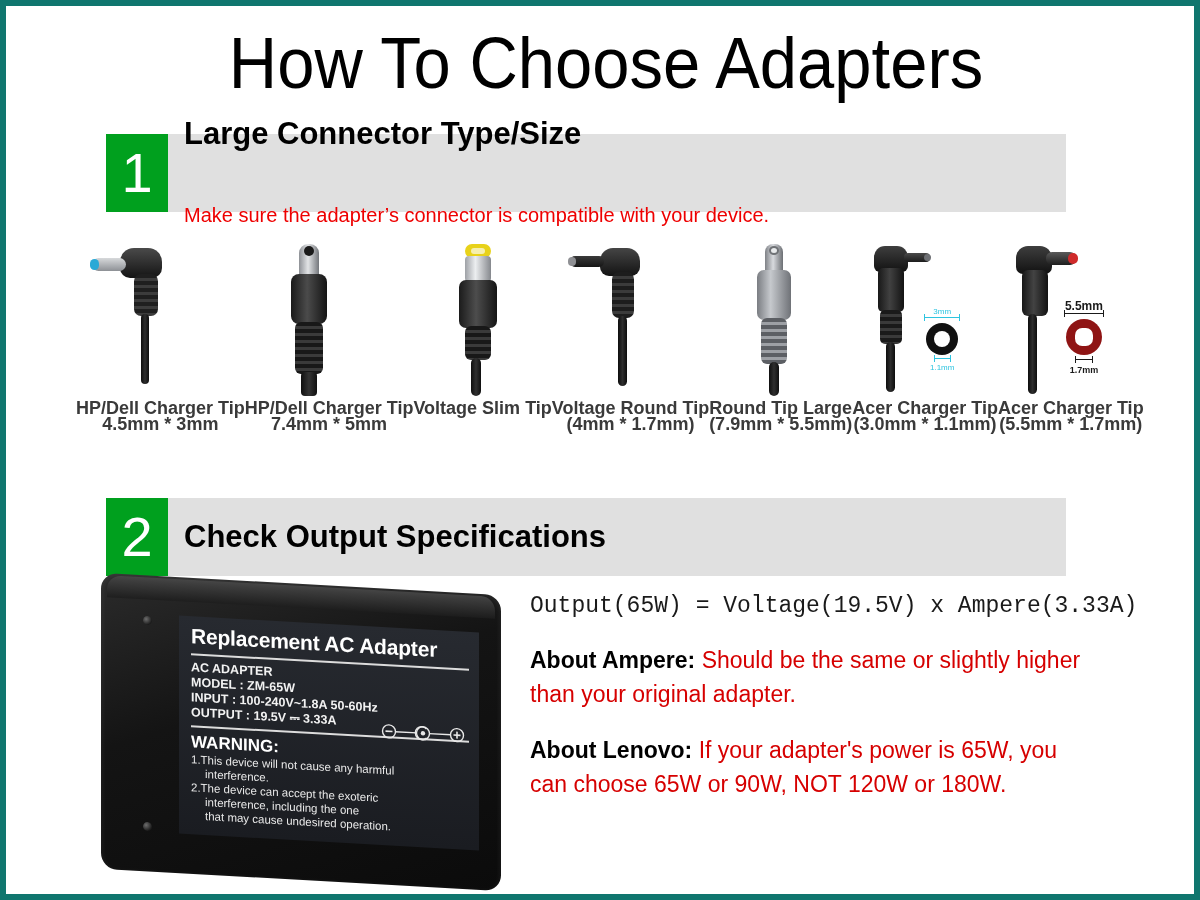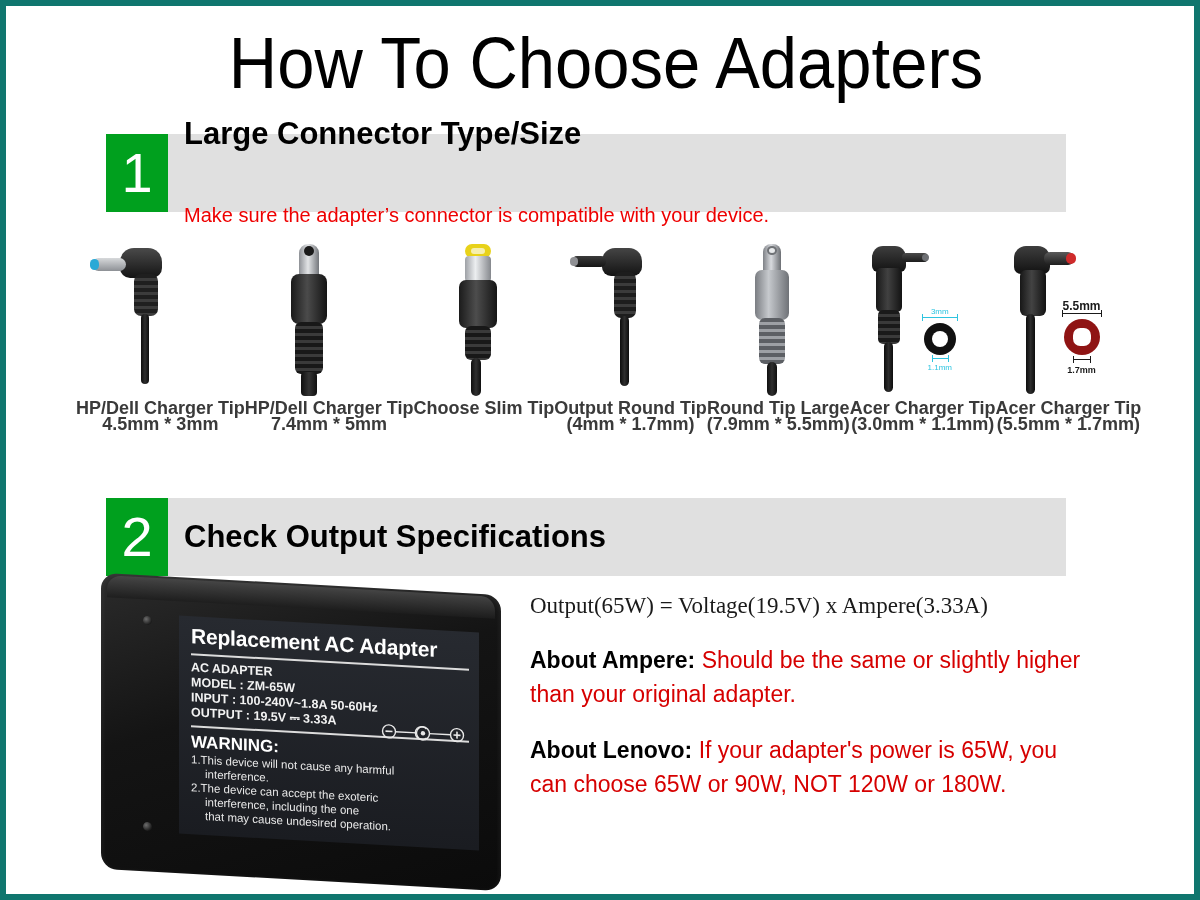--- a/index.html
+++ b/index.html
@@ -228,21 +228,21 @@
   }
   .warn-indent { padding-left: 14px; }
 
   
   #spec-text {
     position: absolute;
     left: 524px; top: 585px;
     width: 560px;
   }
   .spec-formula {
-    font-family: Liberation Serif, serif;
+    font-family: Liberation Mono, monospace;
     font-size: 23px;
     line-height: 30px;
     color: #1a1a1a;
     white-space: nowrap;
   }
   .spec-para {
     margin-top: 22px;
     font-family: "Liberation Sans Narrow", "Liberation Sans", sans-serif;
     font-size: 23px;
     line-height: 34px;
@@ -296,34 +296,34 @@
 
     <div class="connector-cell">
       <div class="connector-art">
         <div class="pc" style="left:52px;top:6px;width:26px;height:14px;background:#e8d21a;border-radius:7px;"></div>
         <div class="pc" style="left:58px;top:10px;width:14px;height:6px;background:#f6efae;border-radius:3px;"></div>
         <div class="pc" style="left:52px;top:18px;width:26px;height:26px;background:linear-gradient(90deg,#9ea1a6,#eceef0 40%,#85888d);border-radius:4px;"></div>
         <div class="pc" style="left:46px;top:42px;width:38px;height:48px;background:linear-gradient(90deg,#1b1b1b,#4d4d4d 45%,#151515);border-radius:7px;"></div>
         <div class="pc" style="left:52px;top:88px;width:26px;height:34px;background:repeating-linear-gradient(180deg,#181818 0 4px,#3a3a3a 4px 7px);border-radius:6px;"></div>
         <div class="pc" style="left:58px;top:120px;width:10px;height:38px;background:linear-gradient(90deg,#0f0f0f,#303030,#0f0f0f);border-radius:5px;"></div>
       </div>
-      <div class="connector-label">Choose Slim Tip</div>
+      <div class="connector-label">Voltage Slim Tip</div>
       <div class="connector-label"></div>
     </div>
 
 
     <div class="connector-cell">
       <div class="connector-art">
         <div class="pc" style="left:48px;top:10px;width:40px;height:28px;background:linear-gradient(180deg,#454545,#131313);border-radius:13px 13px 9px 9px;"></div>
         <div class="pc" style="left:18px;top:18px;width:34px;height:11px;background:linear-gradient(180deg,#3a3a3a,#151515);border-radius:5px;"></div>
         <div class="pc" style="left:16px;top:19px;width:8px;height:9px;background:#8f9094;border-radius:4px;"></div>
         <div class="pc" style="left:60px;top:34px;width:22px;height:46px;background:repeating-linear-gradient(180deg,#1d1d1d 0 4px,#3b3b3b 4px 7px);border-radius:7px;"></div>
         <div class="pc" style="left:66px;top:78px;width:9px;height:70px;background:linear-gradient(90deg,#0d0d0d,#2e2e2e,#0d0d0d);border-radius:5px;"></div>
       </div>
-      <div class="connector-label">Output Round Tip</div>
+      <div class="connector-label">Voltage Round Tip</div>
       <div class="connector-label">(4mm * 1.7mm)</div>
     </div>
 
     <div class="connector-cell">
       <div class="connector-art">
         <div class="pc" style="left:56px;top:6px;width:18px;height:30px;background:linear-gradient(90deg,#7e8186,#d8dade 45%,#6c6f74);border-radius:8px 8px 2px 2px;"></div>
         <div class="pc" style="left:60px;top:8px;width:10px;height:9px;background:#e8eaec;border-radius:50%;border:2px solid #6f7276;box-sizing:border-box;"></div>
         <div class="pc" style="left:48px;top:32px;width:34px;height:50px;background:linear-gradient(90deg,#7a7d82,#c6c9cd 40%,#6f7277);border-radius:7px;"></div>
         <div class="pc" style="left:52px;top:80px;width:26px;height:46px;background:repeating-linear-gradient(180deg,#5c5f64 0 4px,#9da0a5 4px 7px);border-radius:6px;"></div>
         <div class="pc" style="left:60px;top:124px;width:10px;height:34px;background:linear-gradient(90deg,#0f0f0f,#2f2f2f,#0f0f0f);border-radius:5px;"></div>

